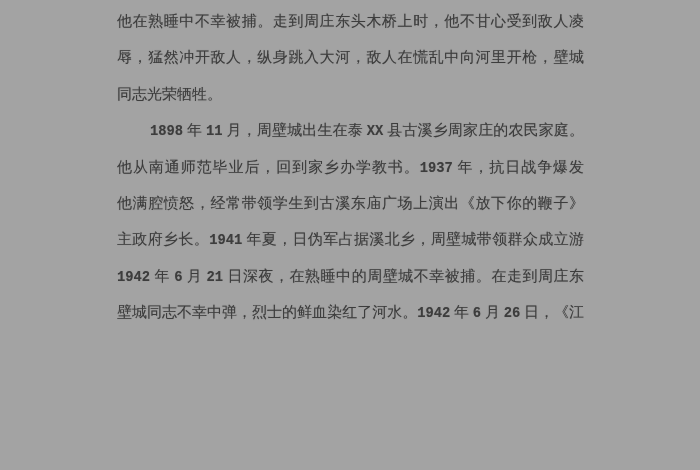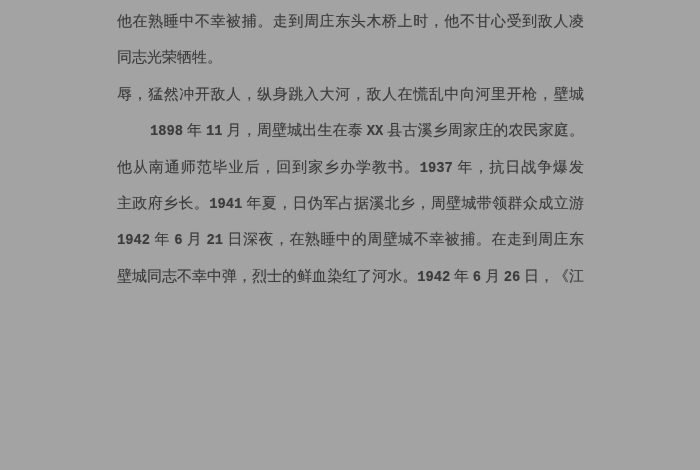--- a/index.html
+++ b/index.html
@@ -45,21 +45,22 @@
     font-weight: 700;
     font-size: 0.92em;
   }
 </style>
 </head>
 <body>
 
 <div class="screen">
   <div class="page-text">
     <div class="t-line just">他在熟睡中不幸被捕。走到周庄东头木桥上时，他不甘心受到敌人凌</div>
+    <div class="t-line just">辱，猛然冲开敌人，纵身跳入大河，敌人在慌乱中向河里开枪，壁城</div>
     <div class="t-line shortline">同志光荣牺牲。</div>
-    <div class="t-line just">辱，猛然冲开敌人，纵身跳入大河，敌人在慌乱中向河里开枪，壁城</div>
     <div class="t-line just indent"><span class="num">1898</span> 年 <span class="num">11</span> 月，周壁城出生在泰 <span class="num">XX</span> 县古溪乡周家庄的农民家庭。</div>
     <div class="t-line just">他从南通师范毕业后，回到家乡办学教书。<span class="num">1937</span> 年，抗日战争爆发后，</div>
+    <div class="t-line just">他满腔愤怒，经常带领学生到古溪东庙广场上演出《放下你的鞭子》</div>
     <div class="t-line just">主政府乡长。<span class="num">1941</span> 年夏，日伪军占据溪北乡，周壁城带领群众成立游</div>
     <div class="t-line just"><span class="num">1942</span> 年 <span class="num">6</span> 月 <span class="num">21</span> 日深夜，在熟睡中的周壁城不幸被捕。在走到周庄东</div>
     <div class="t-line just">壁城同志不幸中弹，烈士的鲜血染红了河水。<span class="num">1942</span> 年 <span class="num">6</span> 月 <span class="num">26</span> 日，《江</div>
   </div>
 </div>
 
 </body></html>

